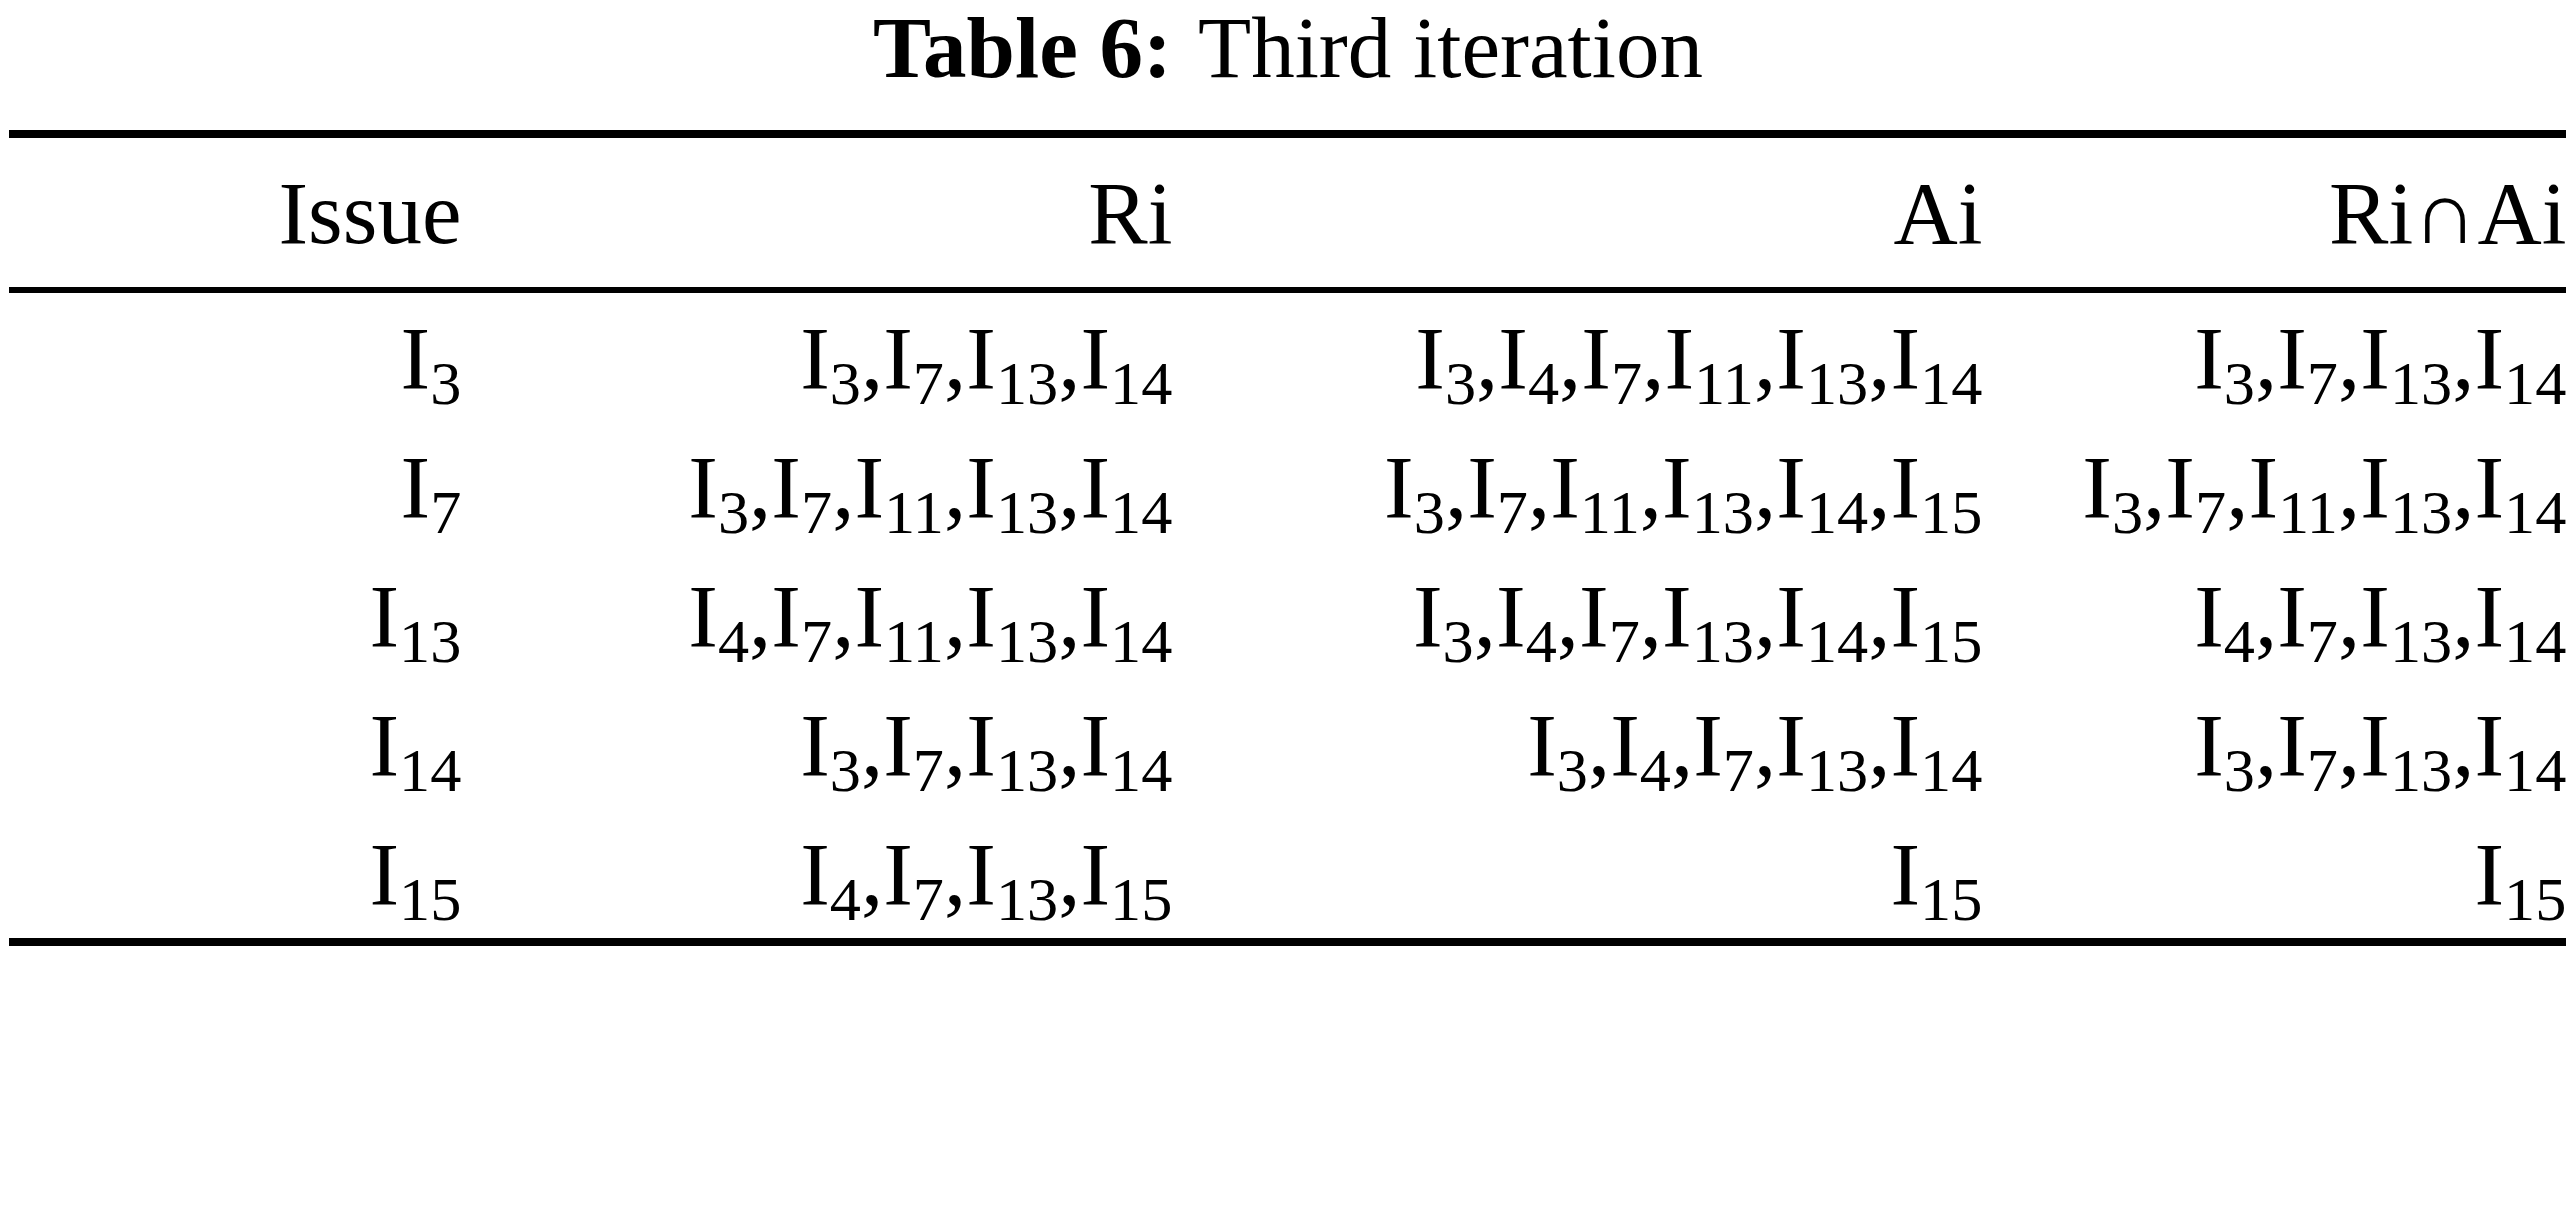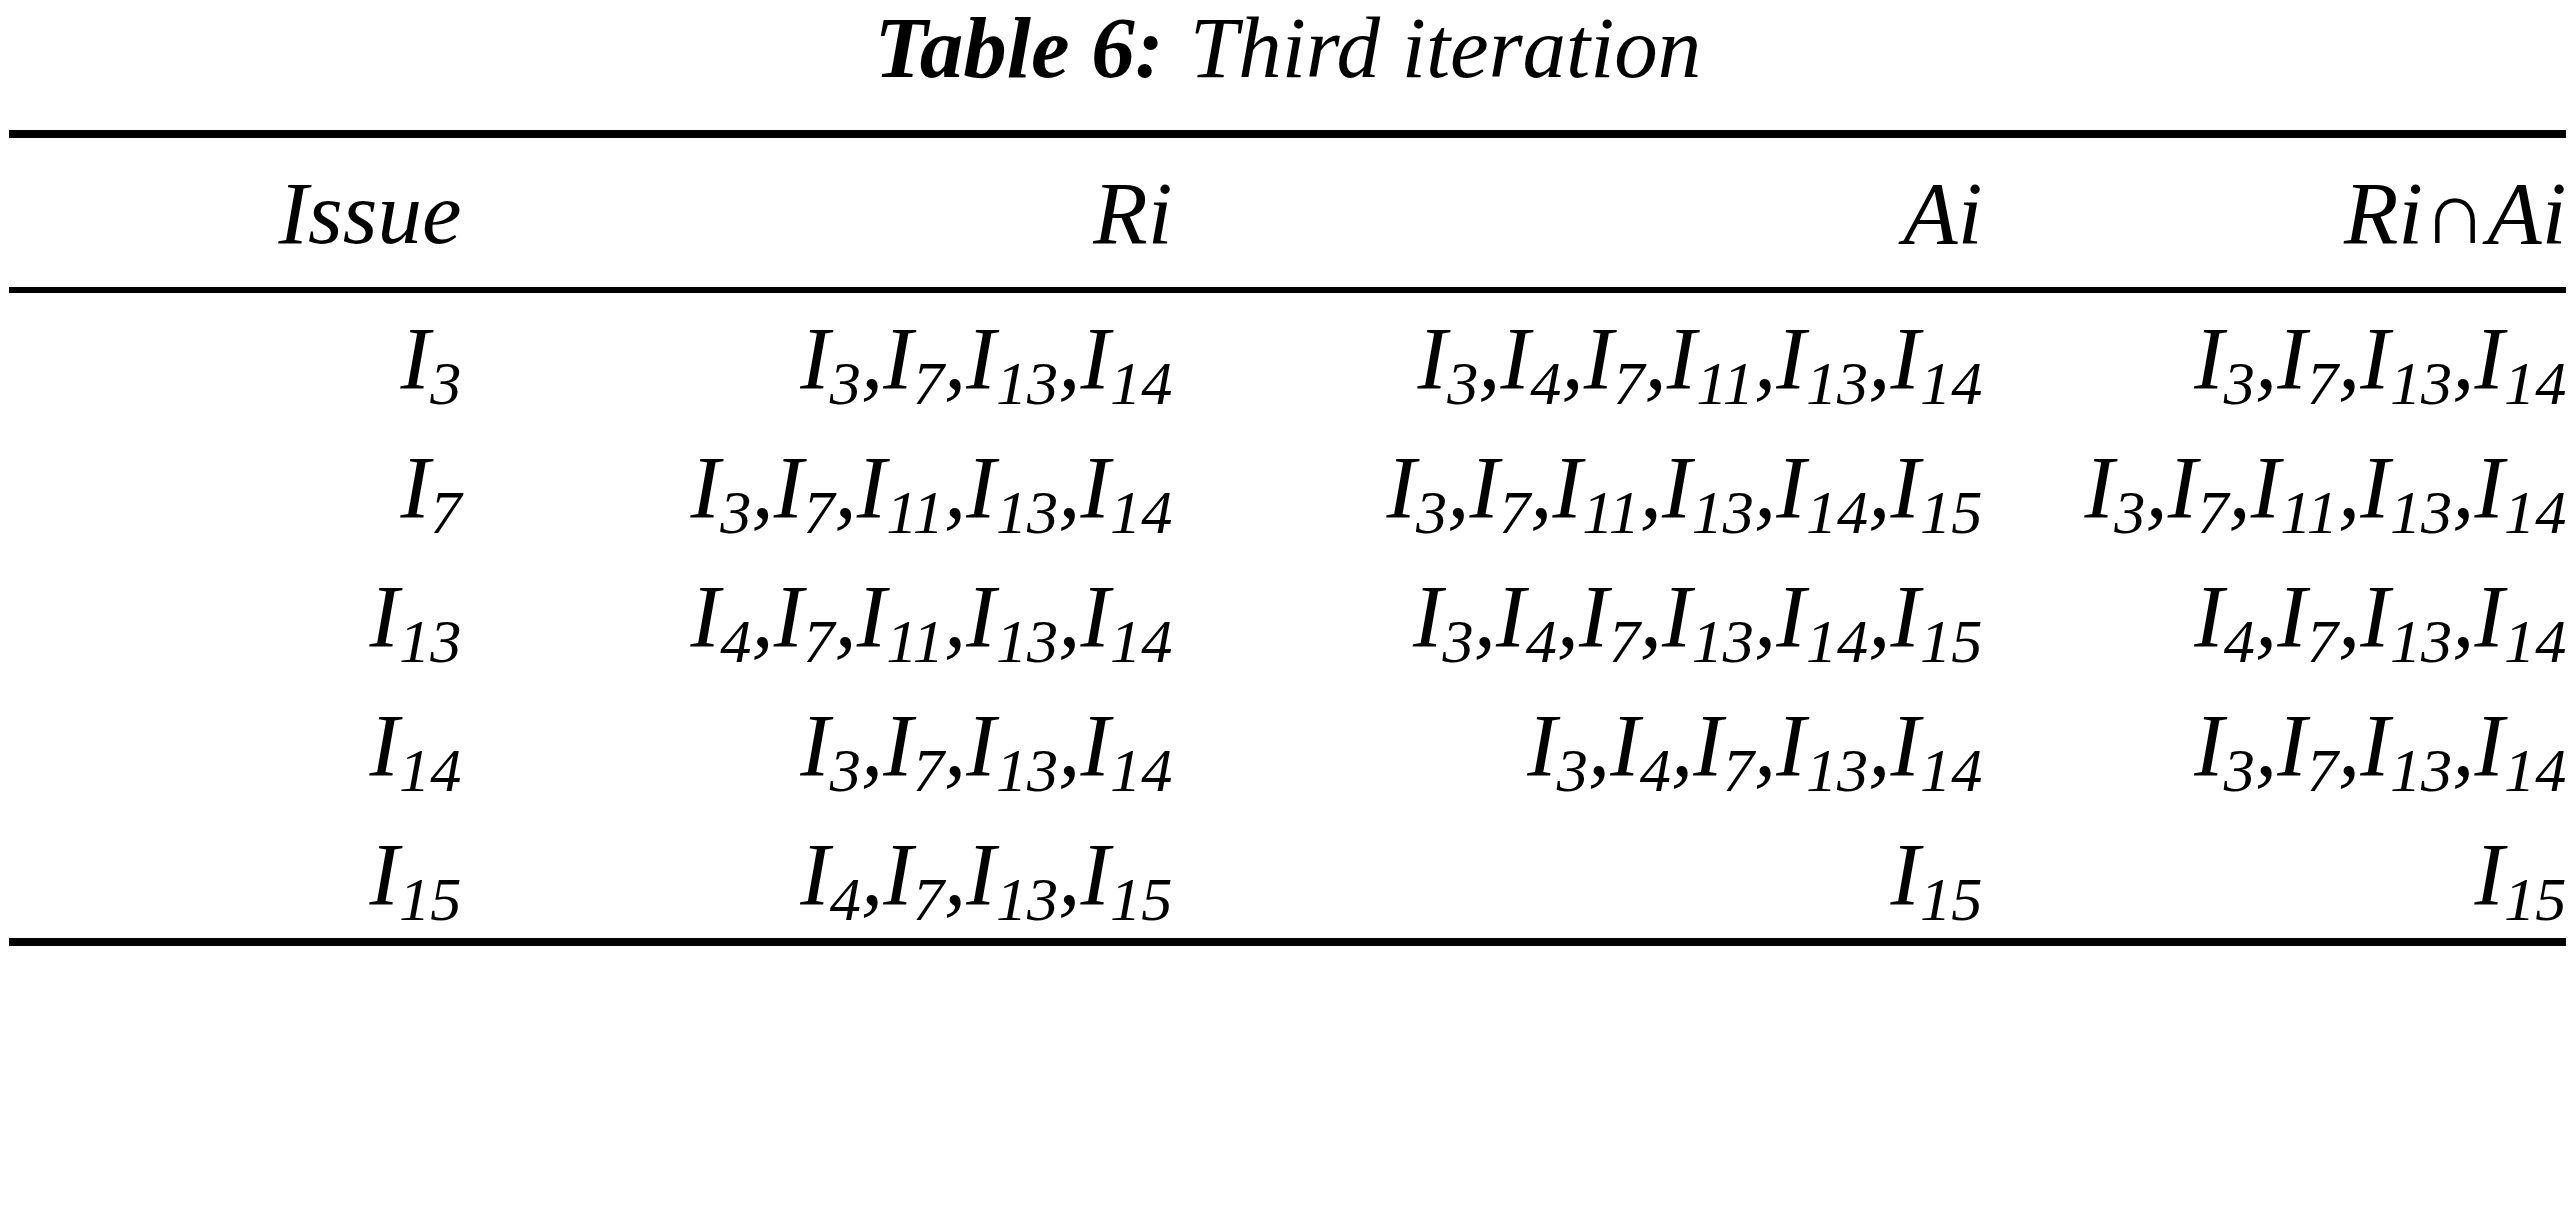--- a/index.html
+++ b/index.html
@@ -8,21 +8,20 @@
     background: #ffffff;
     color: #000000;
     font-family: "Liberation Serif", "DejaVu Serif", serif;
   }
   .page {
     position: relative;
     width: 2576px;
     height: 947px;
     background: #ffffff;
     overflow: hidden;
-    font-style: italic;
   }
   .caption {
     width: 100%;
     text-align: center;
     font-size: 87px;
     line-height: 1.05;
     padding-top: 1.9px;
     white-space: nowrap;
   }
   .caption .caption-label {

